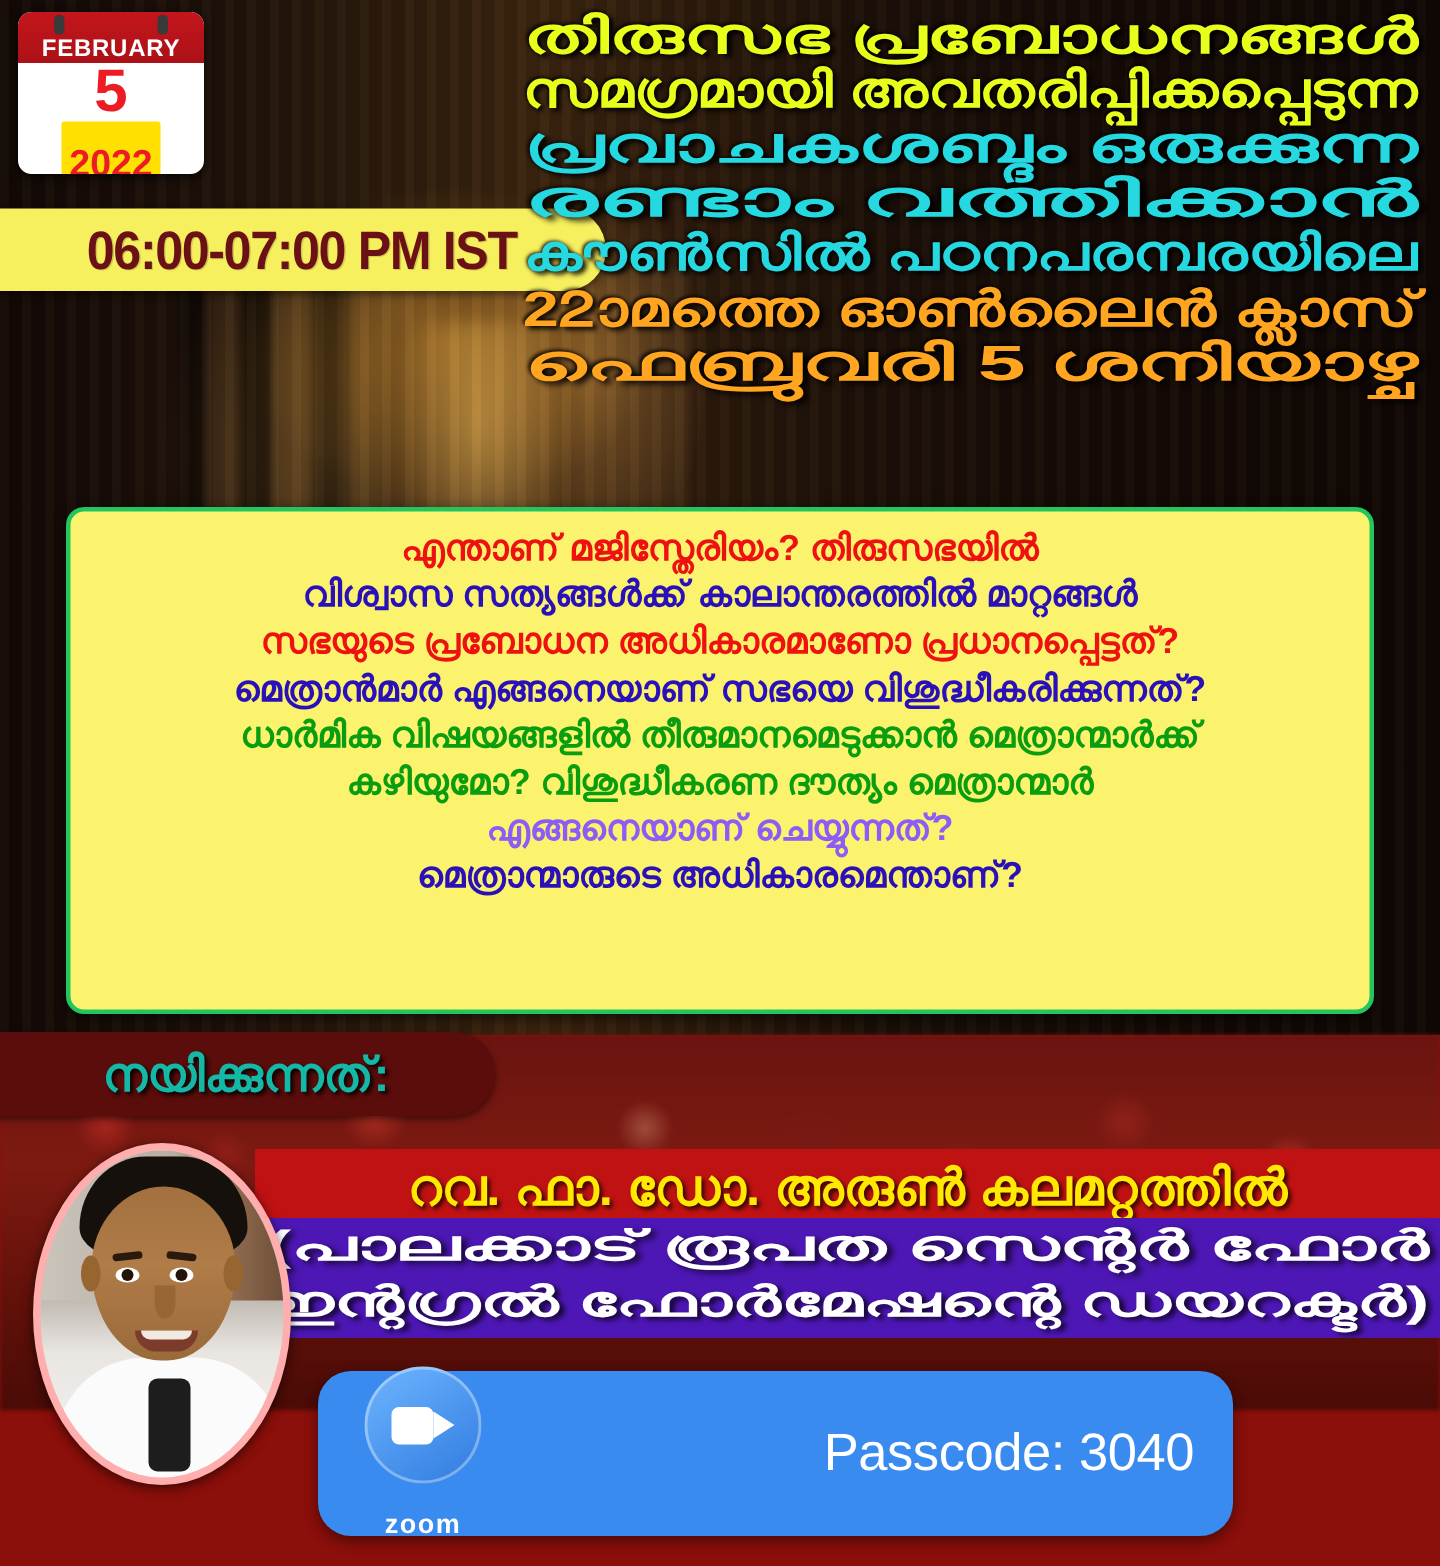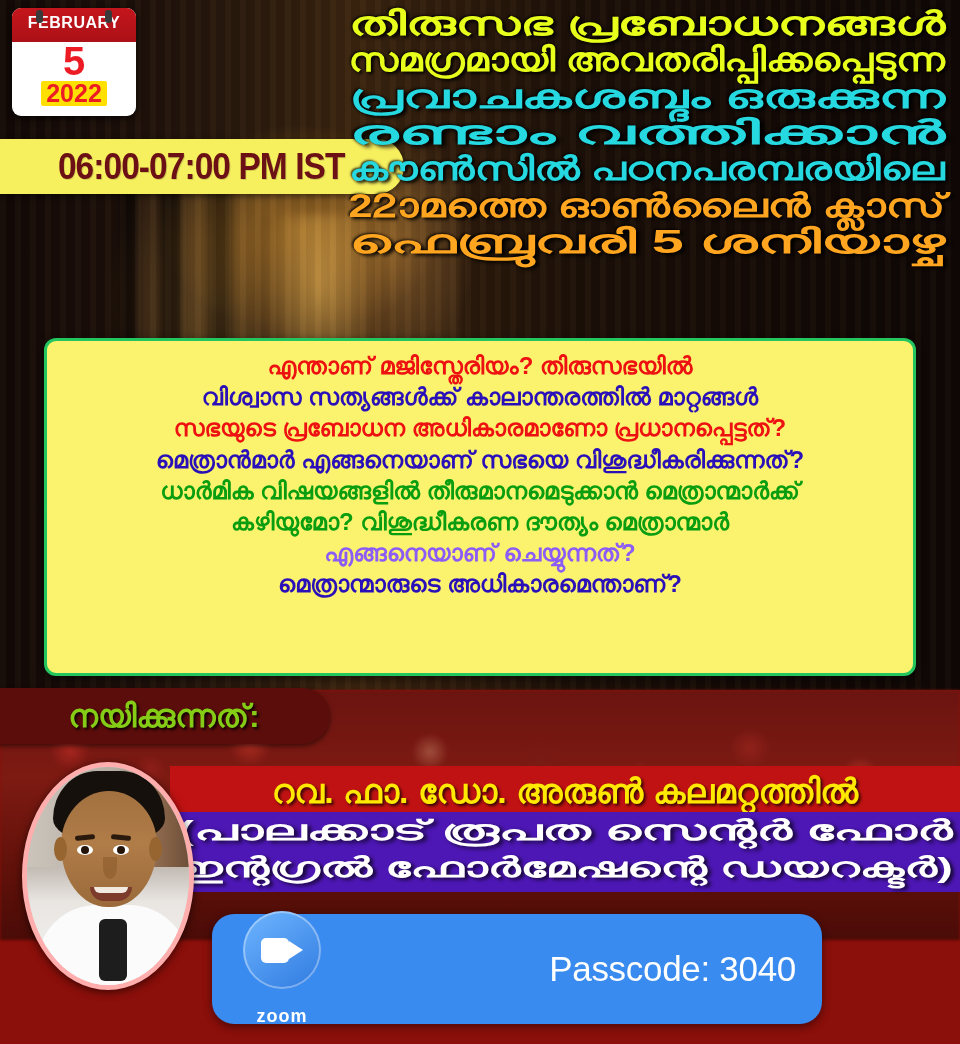--- a/index.html
+++ b/index.html
@@ -59,27 +59,27 @@
     position:absolute; left:12px; top:8px; width:124px; height:108px;
     background:#fff; border-radius:9px; overflow:hidden;
     box-shadow:0 2px 7px rgba(0,0,0,.75);
   }
   .cal-rings{ position:absolute; top:2px; left:0; width:100%; height:12px; z-index:3; }
   .cal-ring{ position:absolute; top:0; width:7px; height:13px; background:#3a3a3a; border-radius:3px; }
   .cal-ring.l{ left:24px; } .cal-ring.r{ right:24px; }
   .cal-head{
     height:34px; background:linear-gradient(180deg,#c4161c,#ab1117);
     color:#fff; font-size:16px; font-weight:bold; letter-spacing:.5px;
-    display:flex; align-items:flex-end; justify-content:center; padding-bottom:10px;
+    display:flex; align-items:flex-end; justify-content:center; padding-bottom:0;
   }
   .cal-body{ height:74px; display:flex; flex-direction:column; align-items:center; justify-content:flex-start; }
   .cal-day{ color:#ed1c24; font-size:40px; font-weight:bold; line-height:40px; margin-top:-1px; }
   .cal-year{
     color:#ed1c24; font-size:25px; font-weight:bold; line-height:25px;
-    background:#ffe000; padding:0 5px; border-radius:2px;
+    background:#ffe000; padding:16px 5px; border-radius:2px;
   }
 
   
   .time-pill{
     position:absolute; left:-26px; top:139px; width:430px; height:55px;
     background:#f6ef5e; border-radius:28px;
     display:flex; align-items:center; justify-content:center;
     box-shadow:0 2px 6px rgba(0,0,0,.5);
   }
   .time-pill span{
@@ -119,21 +119,21 @@
   .q-mag   { color:#8b5cf6; }
 
   
   .leader-band{
     position:absolute; left:-20px; top:688px; width:350px; height:56px;
     background:#5b0d0b; border-radius:0 28px 28px 0;
     display:flex; align-items:center; justify-content:center; padding-left:18px;
     box-shadow:0 2px 5px rgba(0,0,0,.5);
   }
   .leader-band span{
-    color:#84cc16; font-size:32px; font-weight:bold;
+    color:#14b8a6; font-size:32px; font-weight:bold;
     text-shadow:2px 2px 3px rgba(0,0,0,.9);
   }
 
   
   .photo-wrap{
     position:absolute; left:22px; top:762px; width:172px; height:228px;
     border-radius:50%; border:5px solid #ffadad; overflow:hidden;
     background:#d8d2cc; z-index:6; box-shadow:0 2px 8px rgba(0,0,0,.6);
   }
   .ph-bg{ position:absolute; inset:0;

